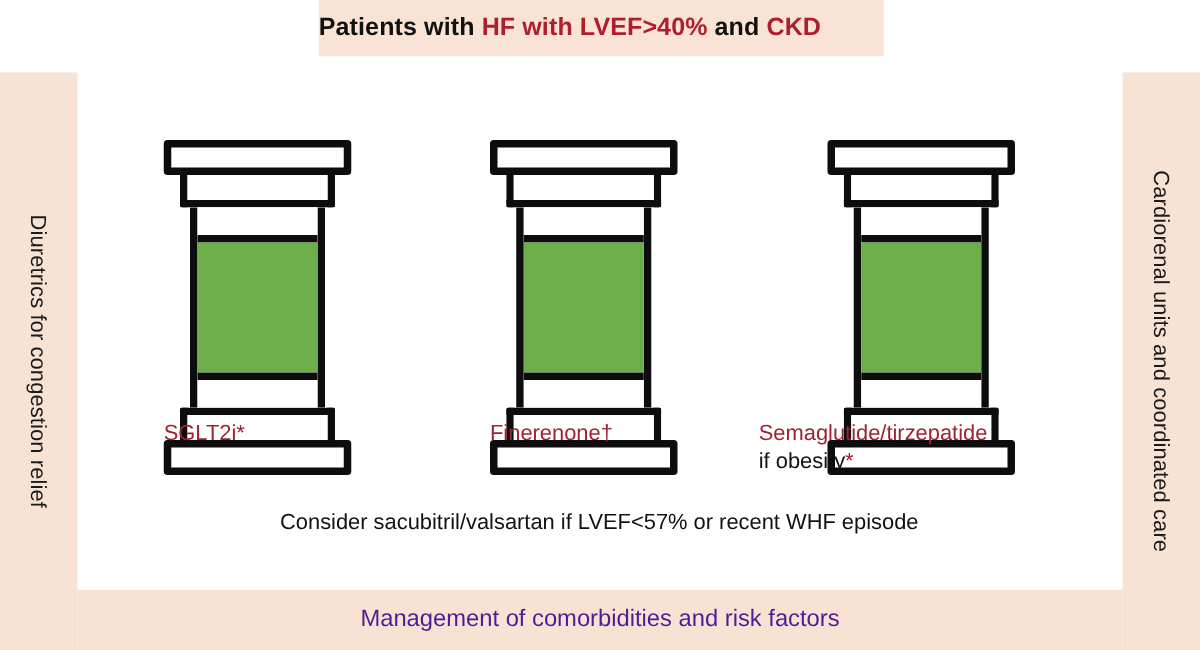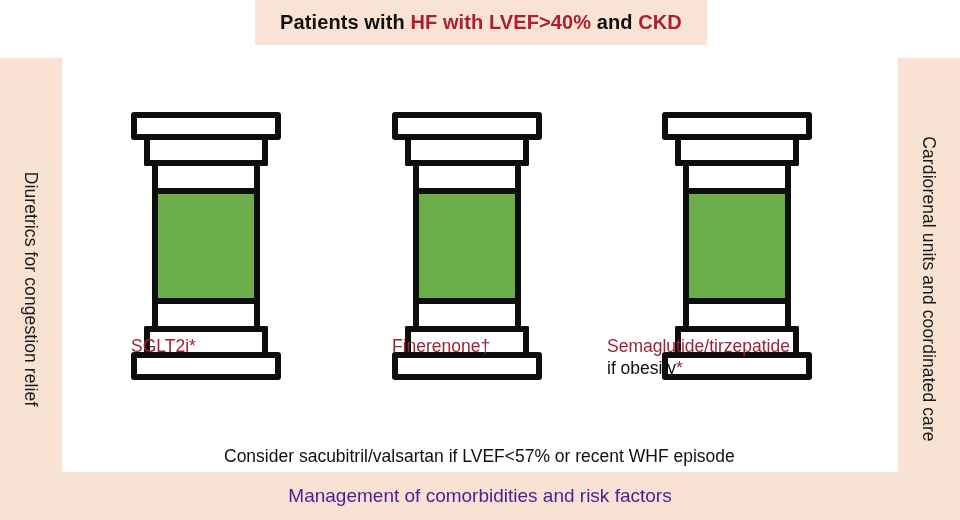--- a/index.html
+++ b/index.html
@@ -84,21 +84,21 @@
   
   #title-box {
     position: absolute;
     left: 255px;
     top: 0;
     width: 452px;
     height: 45px;
     background: #F9E3D5;
     display: flex;
     align-items: center;
-    justify-content: center;
+    justify-content: flex-start;
     box-sizing: border-box;
   }
   #title-text {
     font-size: 20px;
     font-weight: bold;
     color: #111111;
     white-space: nowrap;
     letter-spacing: .1px;
   }
   #title-text .red { color: #AF1E2D; }
@@ -192,21 +192,21 @@
   
   #notes {
     position: absolute;
     left: 224px;
     top: 405px;
     font-size: 17.5px;
     color: #111111;
     line-height: 1.45;
     white-space: nowrap;
   }
-  #notes div { padding: 0; margin-top: 39px; }
+  #notes div { padding: 0; }
 
   
   #bottom-caption {
     position: absolute;
     left: 0;
     top: 0;
     width: 836px;
     height: 48px;
     display: flex;
     align-items: center;

